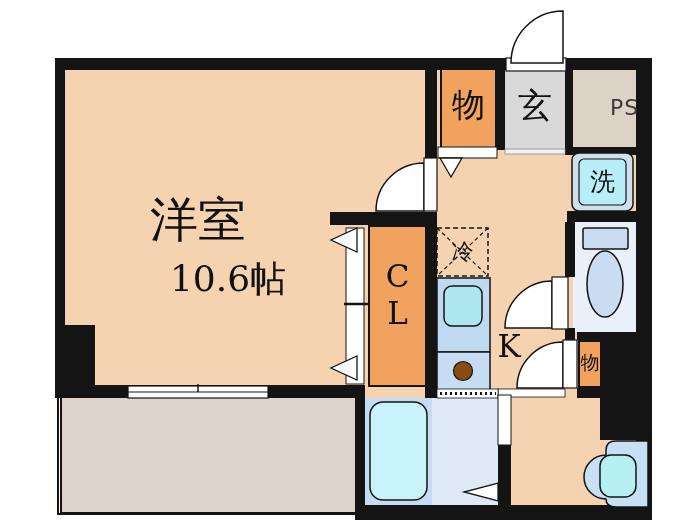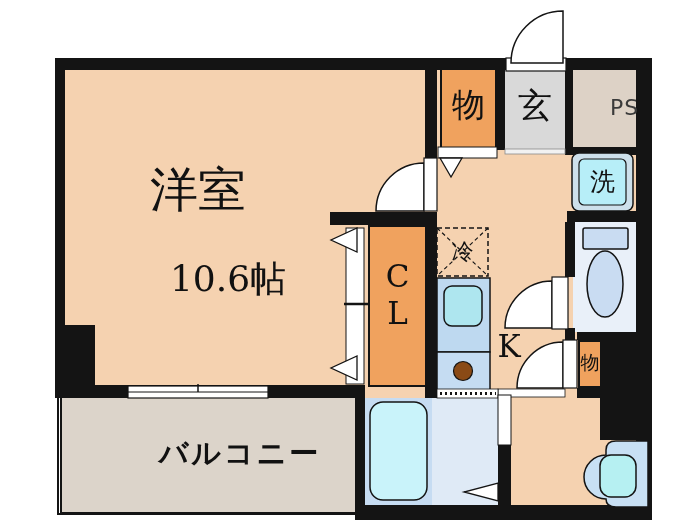--- a/index.html
+++ b/index.html
@@ -110,23 +110,22 @@
     <polygon points="498,483 498,501 464,492" fill="#ffffff" stroke="#141414" stroke-width="1.3"></polygon>
 
     <path d="M 648,441 L 616,441 Q 606,441 606,450 L 606,455 A 22 22 0 0 0 606,499 Q 606,507 616,507 L 648,507 Z" fill="#c8e0f4" stroke="#141414" stroke-width="1.5"></path>
     <rect x="600" y="455" width="36" height="42" rx="11" fill="#b6f0f2" stroke="#141414" stroke-width="1.5"></rect>
 
     <rect x="128" y="386" width="140" height="12" fill="#ffffff" stroke="#141414" stroke-width="1.2"></rect>
     <line x1="128" y1="392" x2="268" y2="392" stroke="#141414" stroke-width="1"></line>
     <line x1="198" y1="384" x2="198" y2="392" stroke="#141414" stroke-width="1.5"></line>
   </svg>
 
-  <div class="label serif" style="left:98px;top:164px;width:200px;font-size:48px;">洋室</div>
+  <div class="label serif" style="left:98px;top:194px;width:200px;font-size:48px;">洋室</div>
   <div class="label serif" style="left:108px;top:228px;width:240px;font-size:36px;margin-top:32px;">10.6帖</div>
-  <div class="label sans" style="left:120px;top:438px;width:200px;font-size:29px;font-weight:600;letter-spacing:3px;">バルコニー</div>
   <div class="label serif" style="left:440px;top:88px;width:57px;font-size:33px;">物</div>
   <div class="label serif" style="left:505px;top:88px;width:60px;font-size:34px;">玄</div>
   <div class="label sans" style="left:573px;top:96px;width:63px;font-size:22px;color:#3a3a3a;letter-spacing:1px;">PS</div>
   <div class="label serif" style="left:572px;top:169px;width:61px;font-size:25px;">洗</div>
   <div class="label serif" style="left:368px;top:258px;width:59px;font-size:31px;line-height:1.18;"><span>C</span><br><span>L</span></div>
   <div class="label serif" style="left:437px;top:240px;width:51px;font-size:22px;">冷</div>
   <div class="label serif" style="left:493px;top:330px;width:32px;font-size:31px;">K</div>
   <div class="label serif" style="left:578px;top:353px;width:24px;font-size:19px;">物</div>
 
 </div>

